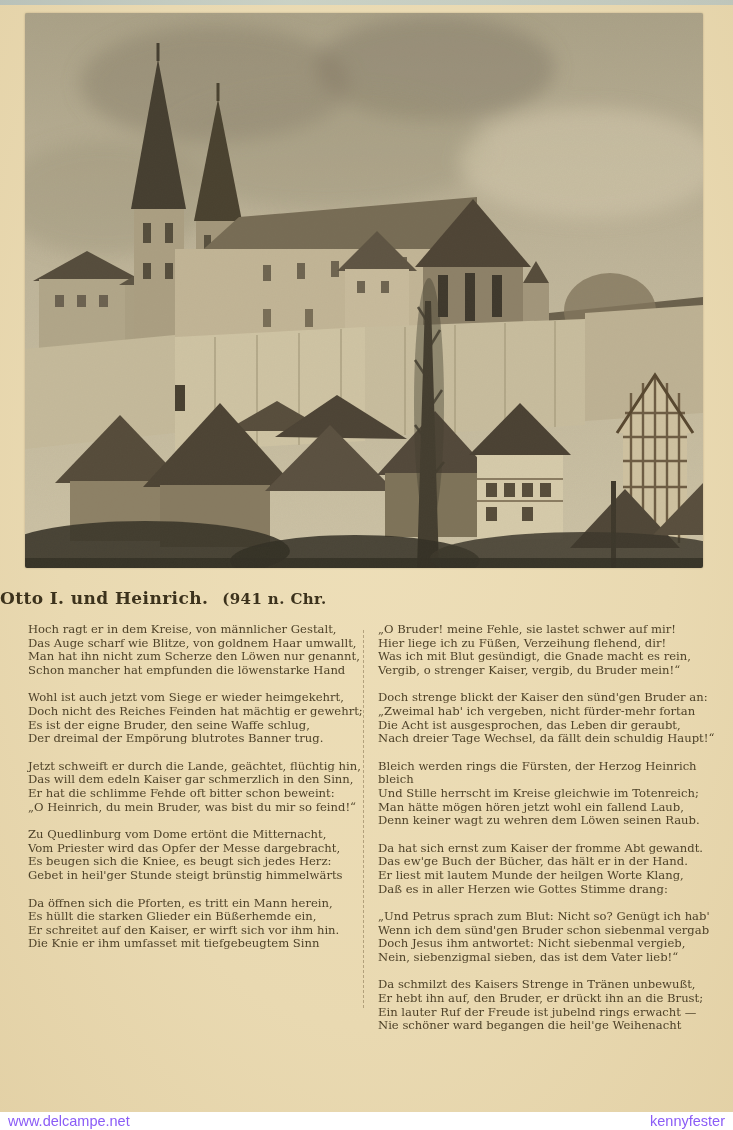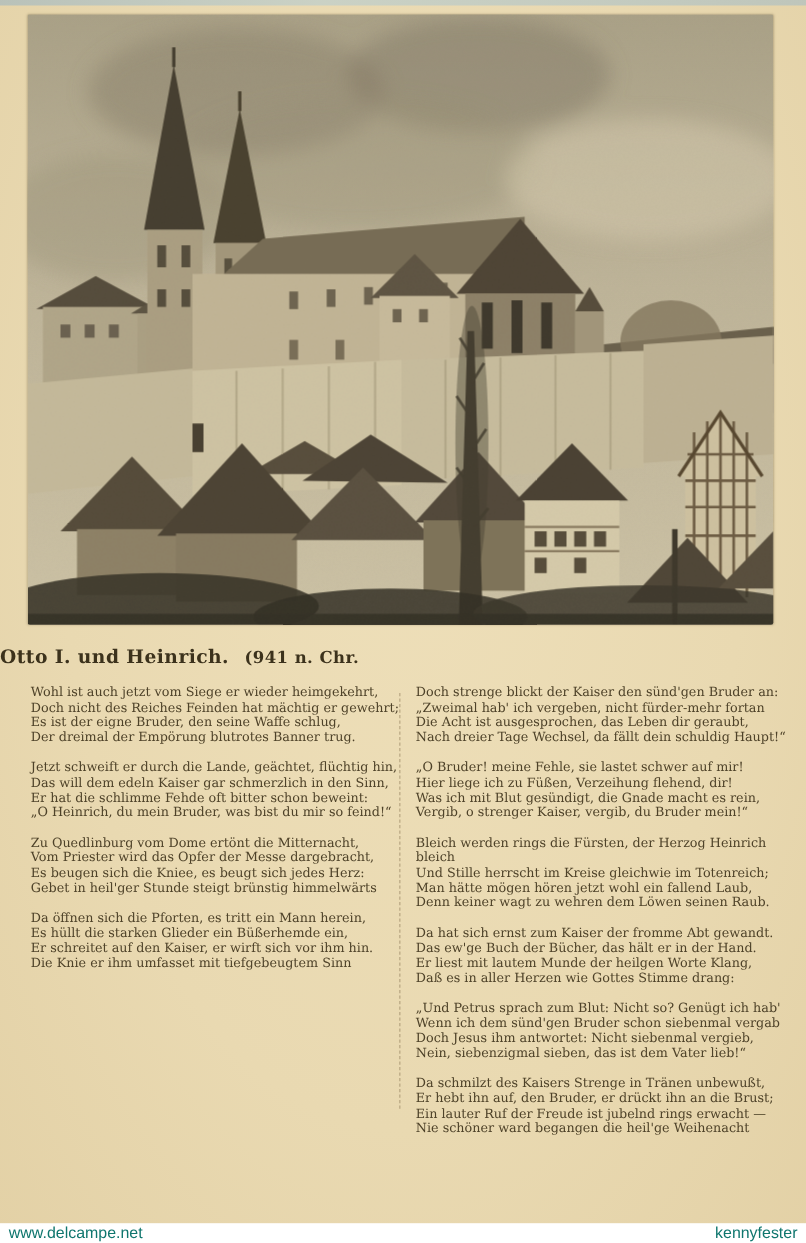--- a/index.html
+++ b/index.html
@@ -20,21 +20,21 @@
         color:#4e4229;font-size:11.6px;line-height:13.6px;}
   .poem .col{width:338px;}
   .poem .col.right{margin-left:12px;width:338px;}
   .stanza{margin:0 0 14px 0;white-space:pre-line;}
   .divider{position:absolute;top:630px;left:363px;height:378px;width:0;
            border-left:1px dashed rgba(110,92,58,.45);}
   .footer{position:absolute;left:0;bottom:0;width:733px;height:18px;background:#ffffff;
           display:flex;justify-content:space-between;align-items:center;
           padding:0 8px;box-sizing:border-box;
           font-family:"Liberation Sans","DejaVu Sans",sans-serif;
-          font-size:14.5px;color:#0f766e;}
+          font-size:14.5px;color:#8b5cf6;}
 </style>
 </head>
 <body>
 
 <div class="card">
   <div class="top-strip"></div>
 
   <div class="photo">
     <svg viewBox="0 0 678 555" preserveAspectRatio="none">
       <defs>
@@ -189,46 +189,50 @@
       <rect x="0" y="0" width="678" height="555" filter="url(#grain)" opacity="0.55"></rect>
     </svg>
   </div>
 
   <div class="caption">
     <span>Otto I. und Heinrich.</span><span class="date">(941 n. Chr.</span>
   </div>
 
   <div class="poem">
     <div class="col">
+      <p class="stanza">Hoch ragt er in dem Kreise, von männlicher Gestalt,
+Das Auge scharf wie Blitze, von goldnem Haar umwallt,
+Man hat ihn nicht zum Scherze den Löwen nur genannt,
+Schon mancher hat empfunden die löwenstarke Hand</p>
       <p class="stanza">Wohl ist auch jetzt vom Siege er wieder heimgekehrt,
 Doch nicht des Reiches Feinden hat mächtig er gewehrt;
 Es ist der eigne Bruder, den seine Waffe schlug,
 Der dreimal der Empörung blutrotes Banner trug.</p>
       <p class="stanza">Jetzt schweift er durch die Lande, geächtet, flüchtig hin,
 Das will dem edeln Kaiser gar schmerzlich in den Sinn,
 Er hat die schlimme Fehde oft bitter schon beweint:
 „O Heinrich, du mein Bruder, was bist du mir so feind!“</p>
       <p class="stanza">Zu Quedlinburg vom Dome ertönt die Mitternacht,
 Vom Priester wird das Opfer der Messe dargebracht,
 Es beugen sich die Kniee, es beugt sich jedes Herz:
 Gebet in heil'ger Stunde steigt brünstig himmelwärts</p>
       <p class="stanza">Da öffnen sich die Pforten, es tritt ein Mann herein,
 Es hüllt die starken Glieder ein Büßerhemde ein,
 Er schreitet auf den Kaiser, er wirft sich vor ihm hin.
 Die Knie er ihm umfasset mit tiefgebeugtem Sinn</p>
     </div>
     <div class="col right">
+      <p class="stanza">„O Bruder! meine Fehle, sie lastet schwer auf mir!
+Hier liege ich zu Füßen, Verzeihung flehend, dir!
+Was ich mit Blut gesündigt, die Gnade macht es rein,
+Vergib, o strenger Kaiser, vergib, du Bruder mein!“</p>
       <p class="stanza">Doch strenge blickt der Kaiser den sünd'gen Bruder an:
 „Zweimal hab' ich vergeben, nicht fürder-mehr fortan
 Die Acht ist ausgesprochen, das Leben dir geraubt,
 Nach dreier Tage Wechsel, da fällt dein schuldig Haupt!“</p>
-      <p class="stanza">„O Bruder! meine Fehle, sie lastet schwer auf mir!
-Hier liege ich zu Füßen, Verzeihung flehend, dir!
-Was ich mit Blut gesündigt, die Gnade macht es rein,
-Vergib, o strenger Kaiser, vergib, du Bruder mein!“</p>
       <p class="stanza">Bleich werden rings die Fürsten, der Herzog Heinrich bleich
 Und Stille herrscht im Kreise gleichwie im Totenreich;
 Man hätte mögen hören jetzt wohl ein fallend Laub,
 Denn keiner wagt zu wehren dem Löwen seinen Raub.</p>
       <p class="stanza">Da hat sich ernst zum Kaiser der fromme Abt gewandt.
 Das ew'ge Buch der Bücher, das hält er in der Hand.
 Er liest mit lautem Munde der heilgen Worte Klang,
 Daß es in aller Herzen wie Gottes Stimme drang:</p>
       <p class="stanza">„Und Petrus sprach zum Blut: Nicht so? Genügt ich hab'
 Wenn ich dem sünd'gen Bruder schon siebenmal vergab

